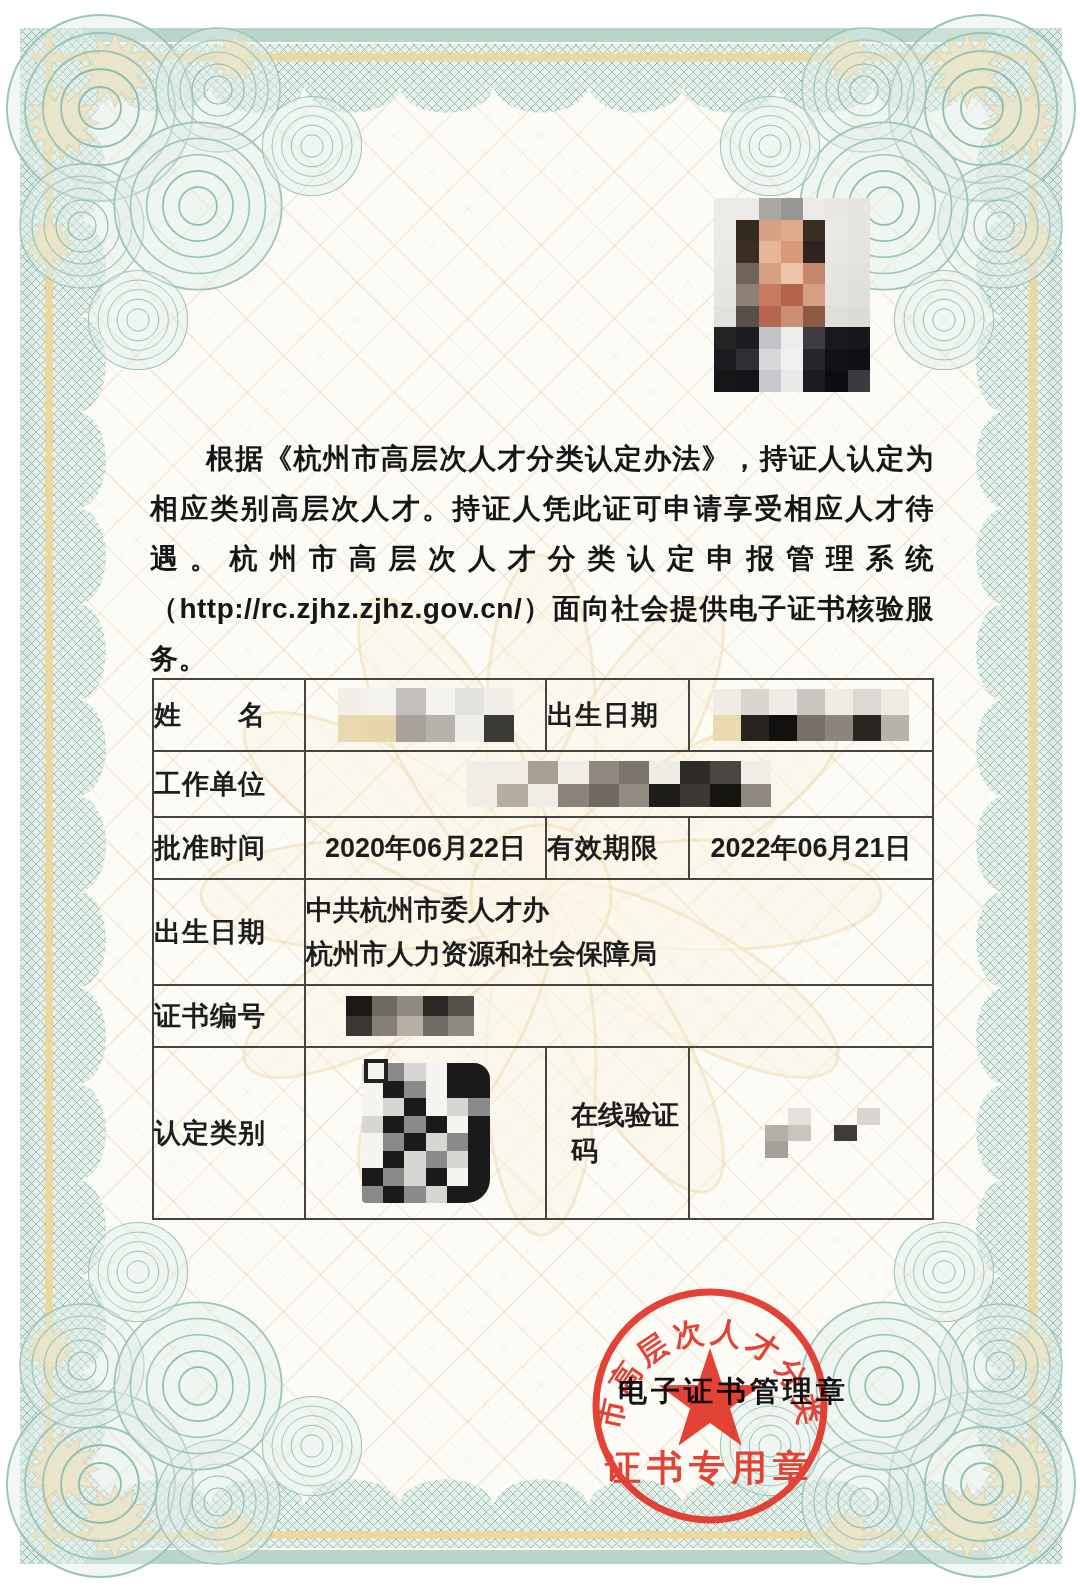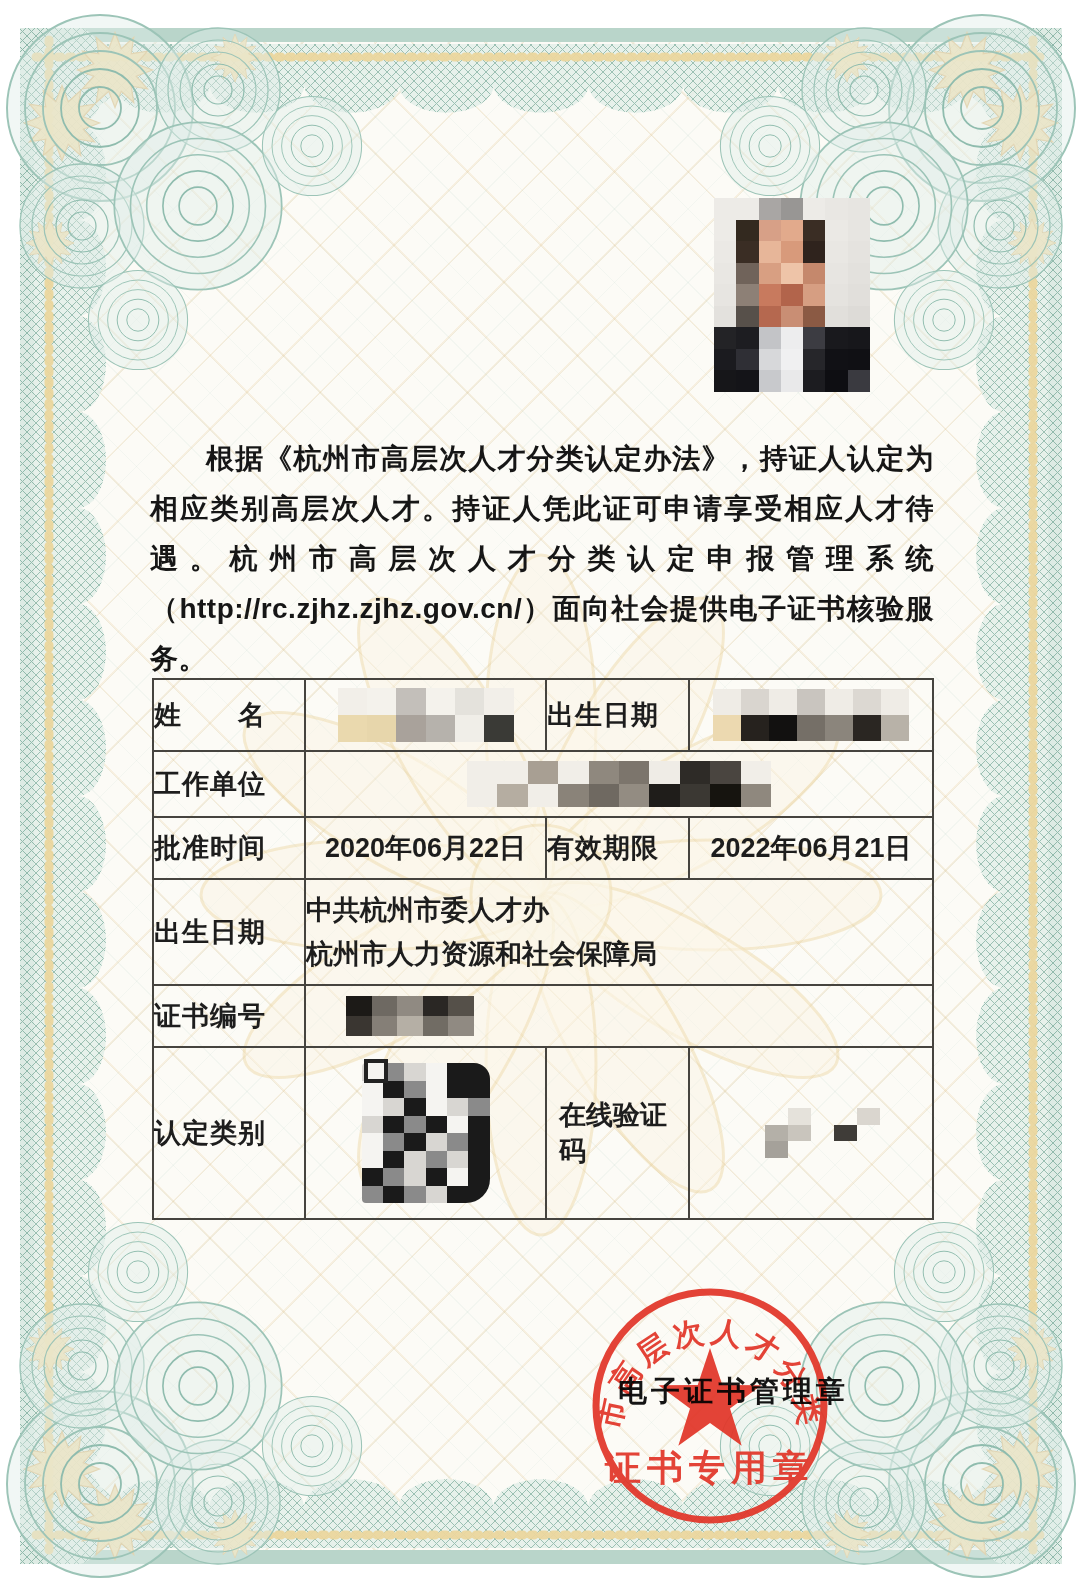--- a/index.html
+++ b/index.html
@@ -384,21 +384,21 @@
                   <div style="background: rgb(138, 138, 138);"></div>
                   <div style="background: rgb(26, 26, 26);"></div>
                   <div style="background: rgb(138, 138, 138);"></div>
                   <div style="background: rgb(216, 214, 210);"></div>
                   <div style="background: rgb(26, 26, 26);"></div>
                   <div style="background: rgb(26, 26, 26);"></div>
                 </div>
             <div class="qr-finder"></div>
           </div>
         </td>
-        <td class="lbl" style="padding-left:12px; letter-spacing:0">在线验证码</td>
+        <td class="lbl" style="padding-left:24px; letter-spacing:0">在线验证码</td>
         <td class="val">
           <div class="mosaic m-online m-center" style="grid-template-columns: repeat(6, 1fr);">
                 <div></div>
                 <div></div>
                 <div style="background: rgb(229, 226, 219);"></div>
                 <div></div>
                 <div></div>
                 <div style="background: rgb(218, 214, 207);"></div>
                 <div></div>
                 <div style="background: rgb(180, 176, 168);"></div>

